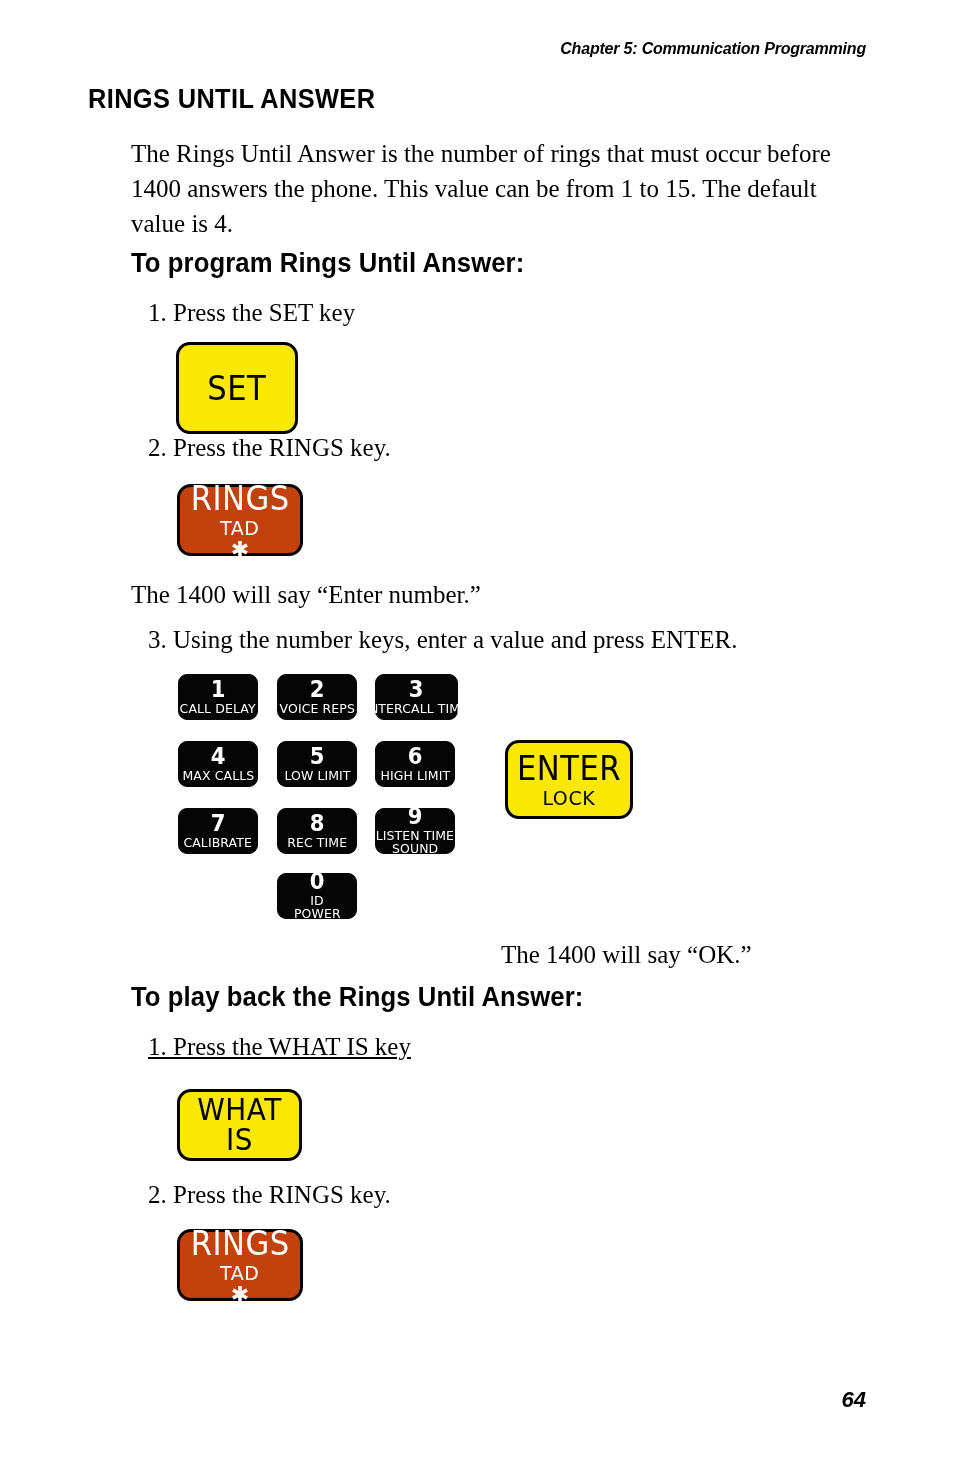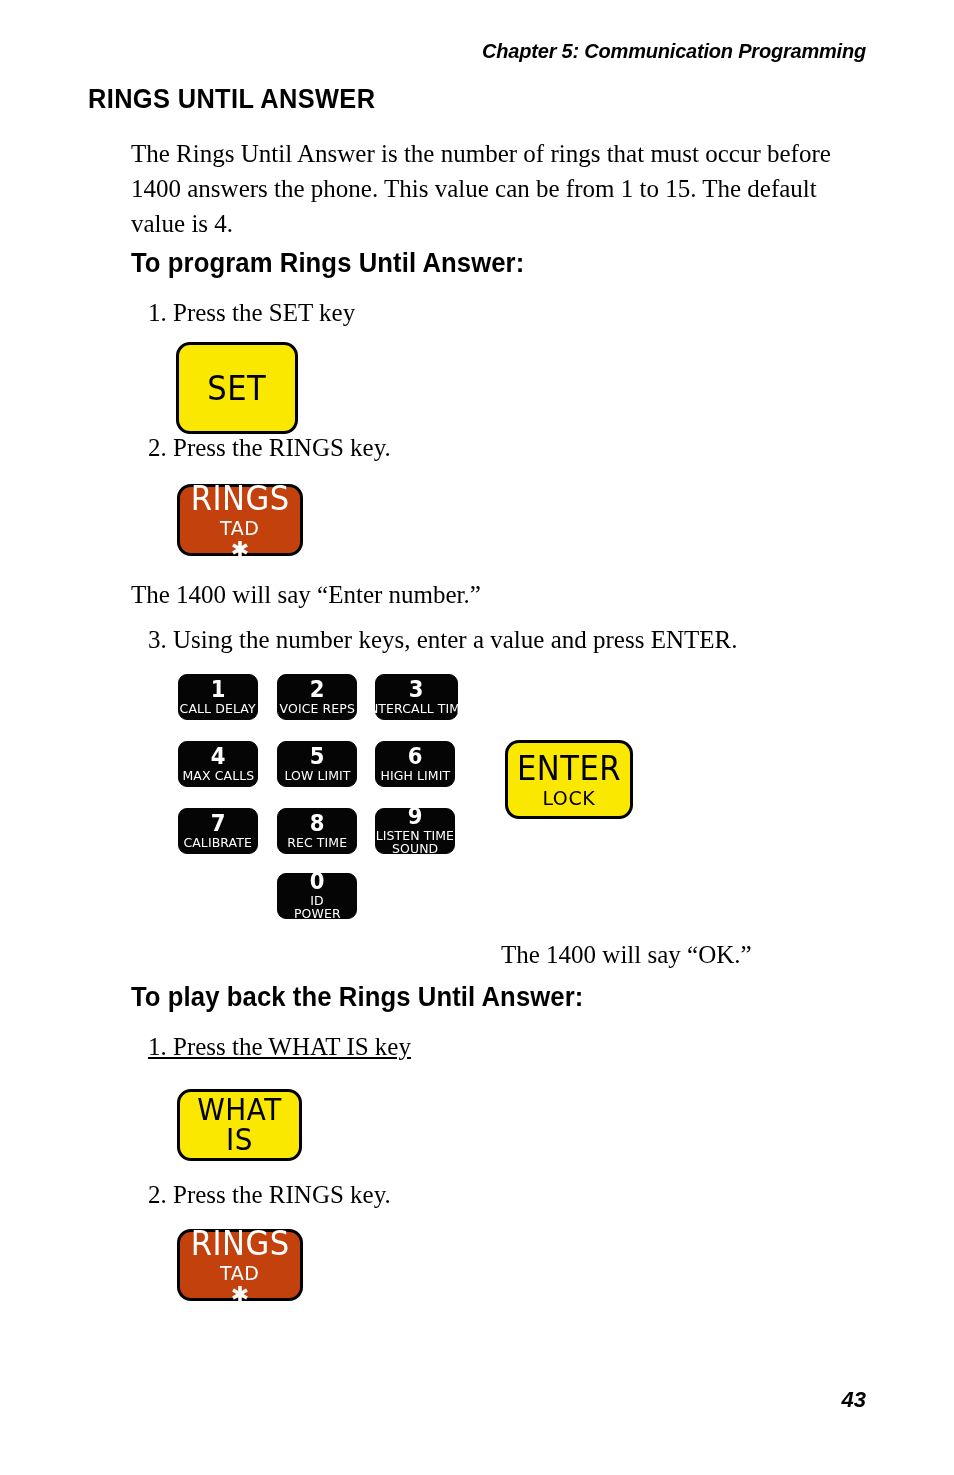--- a/index.html
+++ b/index.html
@@ -24,21 +24,21 @@
   }
 
   
   .running-header {
     position: absolute;
     right: 88px;
     top: 40px;
     font-family: "Liberation Sans", "DejaVu Sans", sans-serif;
     font-style: italic;
     font-weight: bold;
-    font-size: 20px;
+    font-size: 16px;
     letter-spacing: -0.2px;
     color: #000;
     white-space: nowrap;
   }
 
   
   .section-title {
     position: absolute;
     left: 88px;
     top: 84px;
@@ -254,15 +254,15 @@
 
   <div class="step" style="left:148px; top:1178px;">2. Press the RINGS key.</div>
 
   <div class="key key-big key-blue" style="left:177px; top:1229px; width:126px; height:72px;">
     <span class="key-main">RINGS</span>
     <span class="key-sub">TAD</span>
     <span class="key-star">✱</span>
   </div>
 
 
-  <div class="page-number">43</div>
+  <div class="page-number">64</div>
 
 </div>
 
 </body></html>

